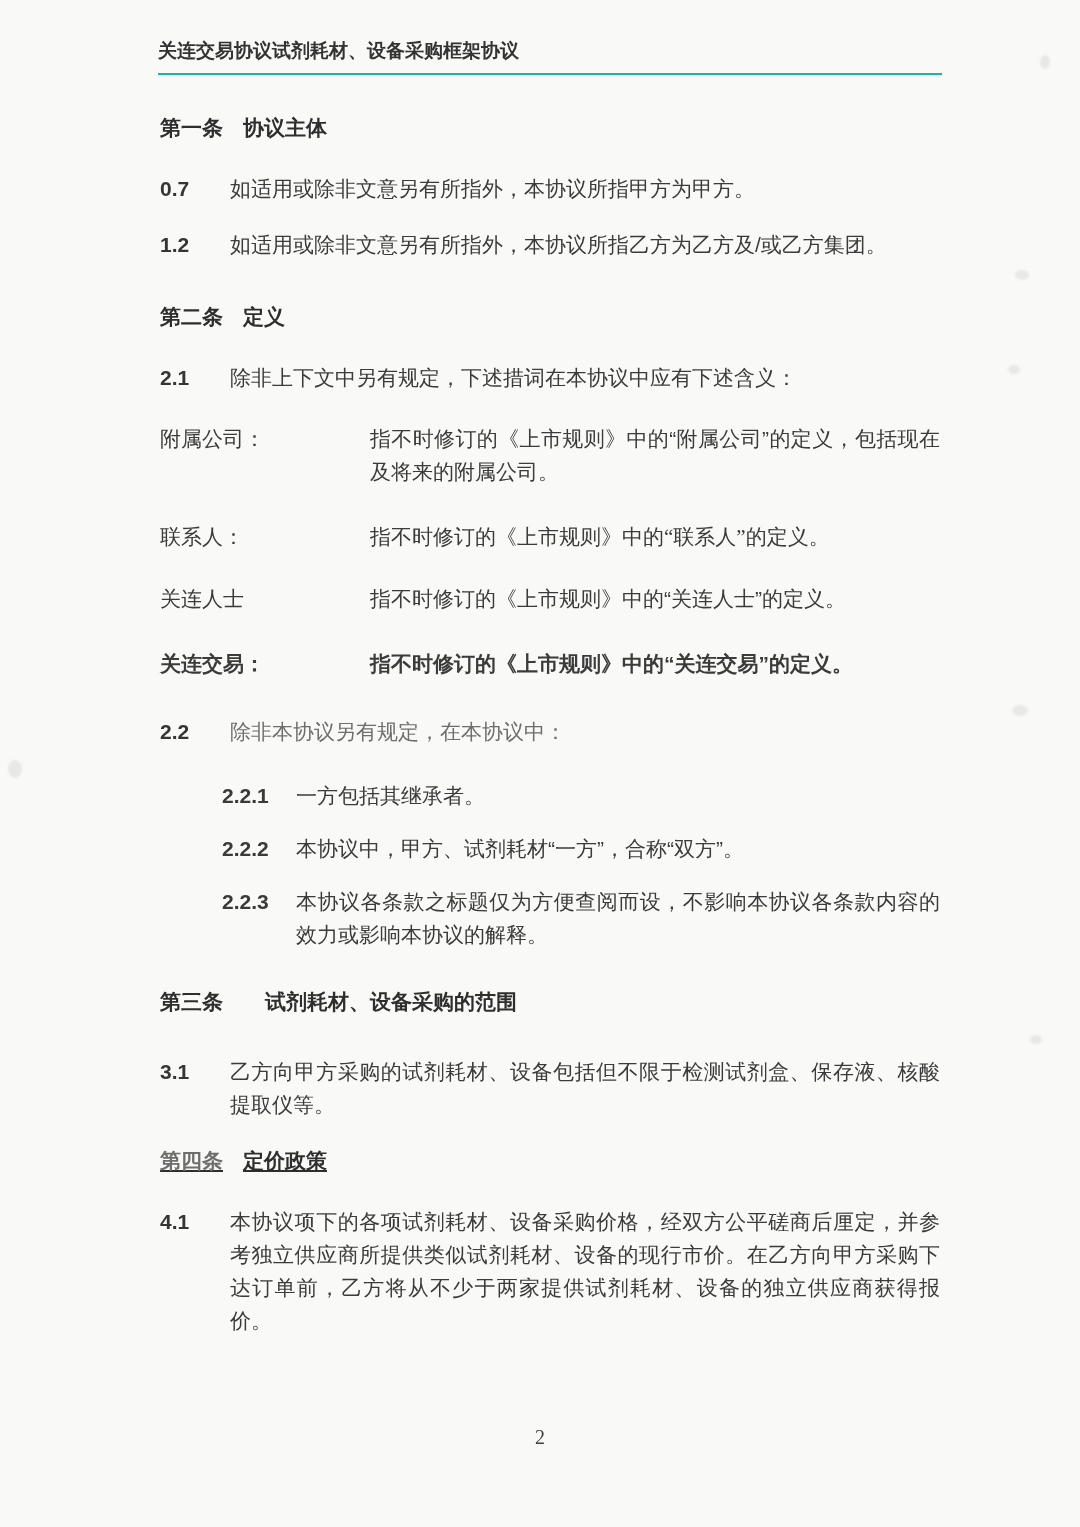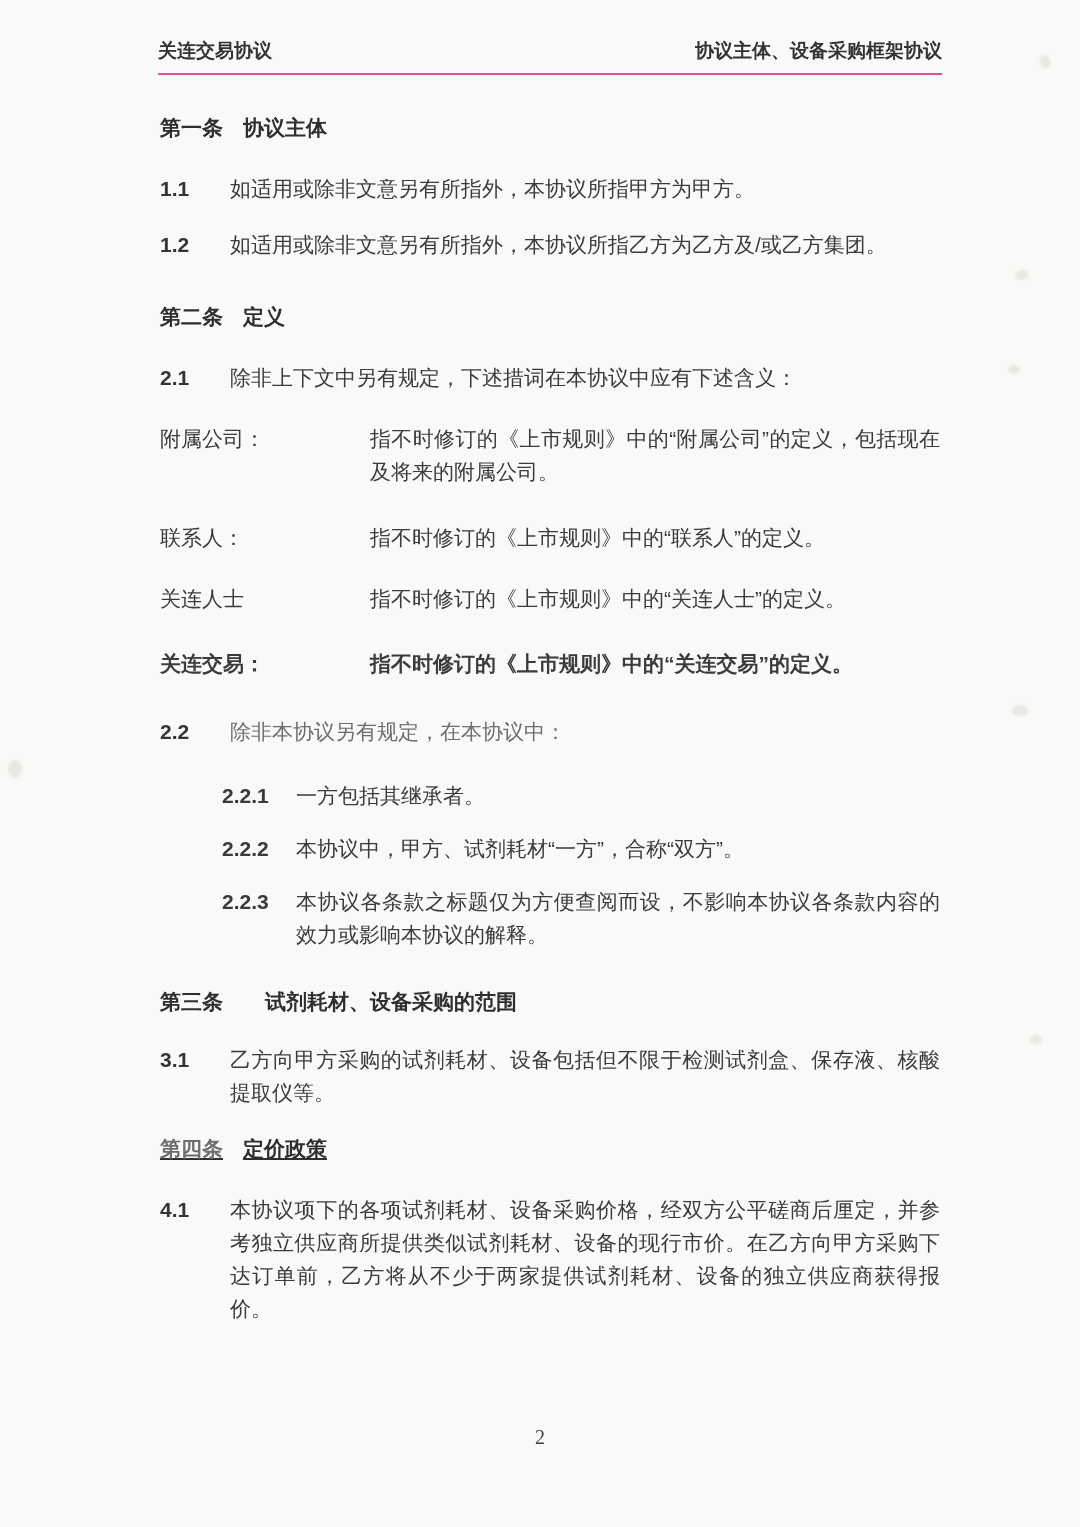--- a/index.html
+++ b/index.html
@@ -16,24 +16,24 @@
     overflow:hidden;
   }
   
   .speck {
     position:absolute; border-radius:50%;
     background:#c9c9c4; opacity:.35; filter:blur(1px);
   }
 
   .header {
     position:absolute; top:38px; left:158px; right:138px;
-    display:flex; justify-content:space-between; align-items:flex-end;
+    display:flex; align-items:flex-end;
     font-size:19px; font-weight:bold; color:#333;
     padding-bottom:9px;
-    border-bottom:2px solid #ec4899;
+    border-bottom:2px solid #14b8a6;
   }
 
   .content {
     position:absolute; top:96px; left:160px; right:140px;
     font-size:21px; line-height:33px;
   }
 
   .sec {
     display:flex; gap:20px;
     font-size:21px; font-weight:bold; color:#2e2e2e;
@@ -46,28 +46,28 @@
   .sec-4 { margin-top:26px;text-decoration:underline; }
 
   .item { display:flex; }
   .item .inum { flex:0 0 70px; font-weight:bold; color:#353535; }
   .item .itext { flex:1; text-align:justify; }
 
   .i-11 { margin-top:31px; }
   .i-12 { margin-top:23px; }
   .i-21 { margin-top:31px; }
   .i-22 { margin-top:35px; }
-  .i-31 { margin-top:28px; }
+  .i-31 { margin-top:40px; }
   .i-41 { margin-top:31px; }
 
   .def { display:flex; }
   .def .term { flex:0 0 210px; color:#3b3b3b; }
   .def .dtext { flex:1; text-align:justify; }
   .d-0 { margin-top:28px; }
-  .d-1 { margin-top:33px; }
+  .d-1 { margin-top:33px;font-family:Liberation Serif, serif; }
   .d-2 { margin-top:28px; }
   .d-3 { margin-top:32px;font-weight:bold; }
 
   .sub { display:flex; margin-left:62px; }
   .sub .snum { flex:0 0 74px; font-weight:bold; color:#3a3a3a; }
   .sub .stext { flex:1; text-align:justify; }
   .sub-0 { margin-top:31px; }
   .sub-1 { margin-top:20px; }
   .sub-2 { margin-top:20px; }
 
@@ -86,31 +86,31 @@
 
   <div class="speck" style="left:1015px; top:270px; width:14px; height:10px;"></div>
   <div class="speck" style="left:1008px; top:365px; width:12px; height:9px;"></div>
   <div class="speck" style="left:1012px; top:705px; width:16px; height:11px;"></div>
   <div class="speck" style="left:8px;   top:760px; width:14px; height:18px;"></div>
   <div class="speck" style="left:1030px; top:1035px; width:12px; height:9px;"></div>
   <div class="speck" style="left:1040px; top:55px; width:10px; height:14px;"></div>
 
   <div class="header">
     <span>关连交易协议</span>
-    <span>协议主体、设备采购框架协议</span>
+    <span>试剂耗材、设备采购框架协议</span>
   </div>
 
   <div class="content">
 
     <div class="sec sec-1">
       <span>第一条</span>
       <span>协议主体</span>
     </div>
     <div class="item i-11">
-      <span class="inum">1.1</span>
+      <span class="inum">0.7</span>
       <span class="itext">如适用或除非文意另有所指外，本协议所指甲方为甲方。</span>
     </div>
     <div class="item i-12">
       <span class="inum">1.2</span>
       <span class="itext">如适用或除非文意另有所指外，本协议所指乙方为乙方及/或乙方集团。</span>
     </div>
 
     <div class="sec sec-2">
       <span>第二条</span>
       <span>定义</span>

